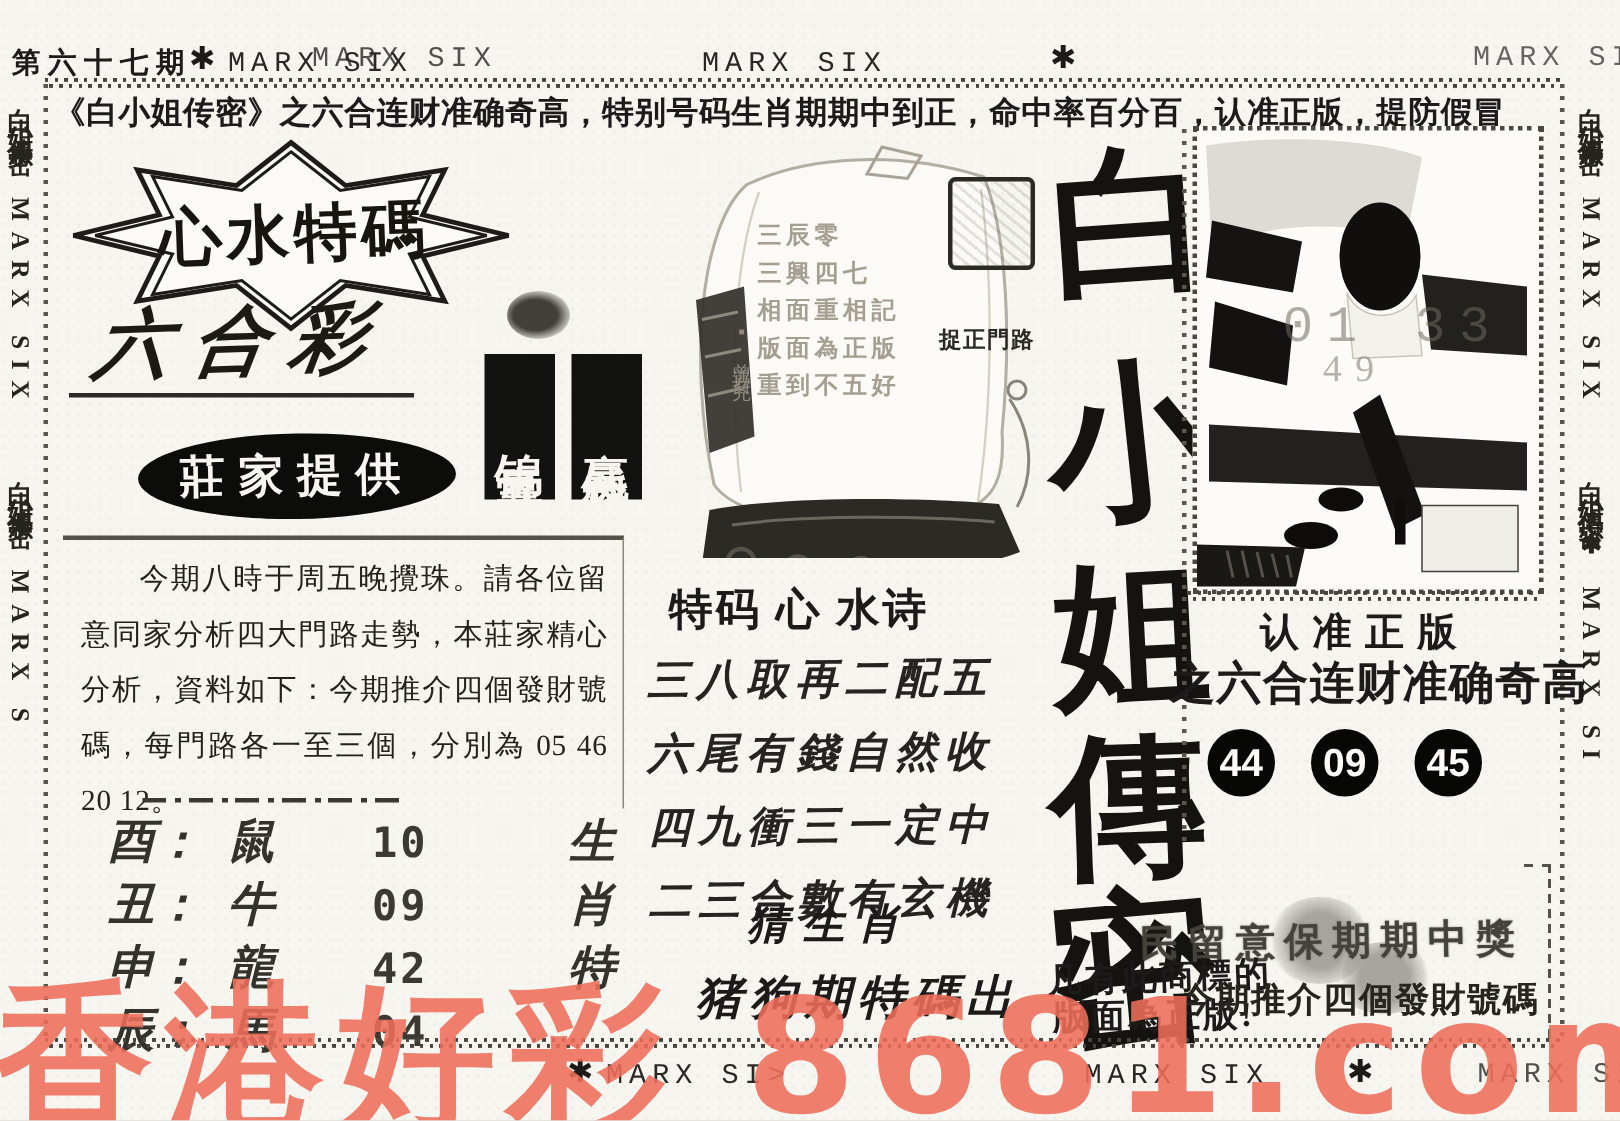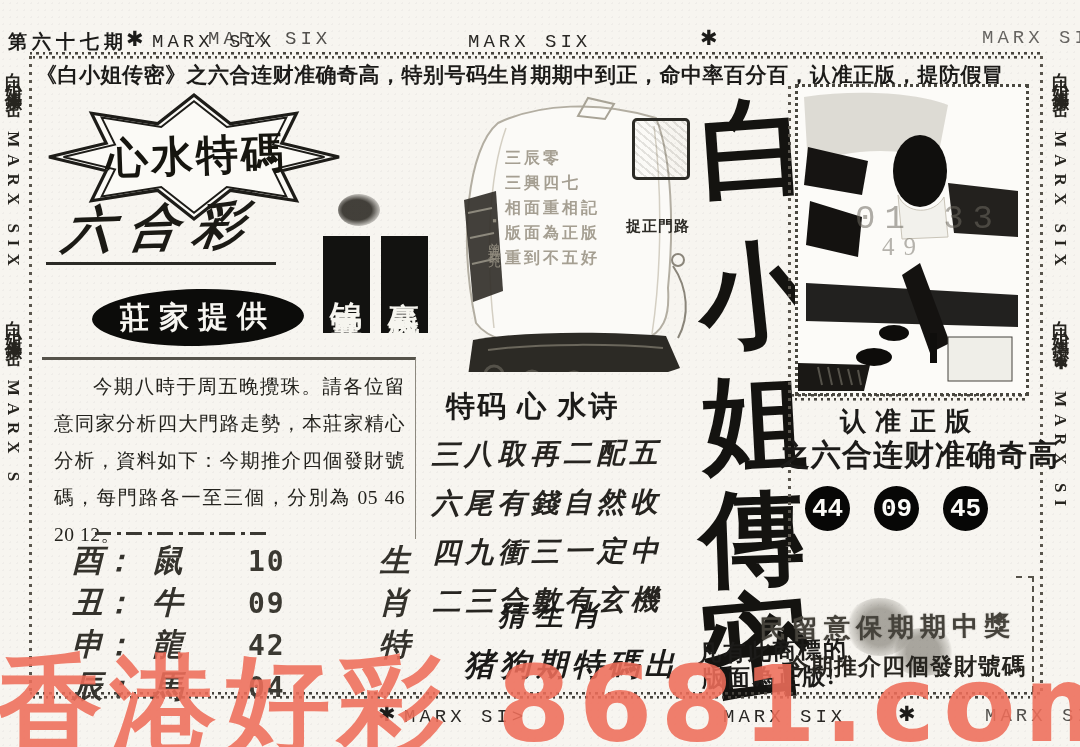--- a/index.html
+++ b/index.html
@@ -85,21 +85,21 @@
   
   #photo-frame{left:795px;top:84px;width:228px;height:306px;border:3px dotted #4a4840;background:#fcfbf8;box-sizing:content-box;}
   #photo-numbers-1{left:855px;top:200px;font-size:34px;letter-spacing:9px;color:rgba(110,106,96,.55);font-family:Liberation Mono, monospace;}
   #photo-numbers-2{left:882px;top:233px;font-size:25px;letter-spacing:9px;color:rgba(110,106,96,.5);}
   #photo-dots{left:792px;top:394px;width:234px;}
   #issue-line{left:796px;top:404px;width:228px;text-align:center;font-size:26px;font-weight:900;letter-spacing:9px;white-space:nowrap;}
   #chart-caption{left:780px;top:435px;width:262px;text-align:center;font-size:30px;font-weight:600;letter-spacing:1px;white-space:nowrap;}
   #balls-row{left:805px;top:486px;width:183px;display:flex;justify-content:space-between;}
   .ball{width:45px;height:45px;border-radius:50%;background:#070706;color:#fcfbf7;
     display:flex;align-items:center;justify-content:center;
-    font-family:Liberation Mono, monospace;font-size:26px;font-weight:700;}
+    font-family:Liberation Sans, sans-serif;font-size:26px;font-weight:700;}
   #uv-note{left:788px;top:584px;font-size:14px;letter-spacing:5px;color:#8d887b;font-weight:600;white-space:nowrap;}
   #slogan-line{left:760px;top:610px;font-size:26px;letter-spacing:6px;color:#45423b;font-weight:600;
     text-shadow:0 0 1.5px rgba(70,66,58,.55);transform:rotate(-1deg);white-space:nowrap;}
   #auth-1{left:698px;top:636px;font-size:23px;font-weight:600;letter-spacing:2px;transform:rotate(-2deg);white-space:nowrap;}
   #auth-2{left:702px;top:662px;font-size:23px;font-weight:600;letter-spacing:2px;transform:rotate(-1deg);white-space:nowrap;}
   #publisher-line{left:786px;top:651px;font-size:23px;font-weight:600;letter-spacing:1px;white-space:nowrap;color:#26241f;}
   .stamp-smudge{border-radius:50%;background:radial-gradient(circle,rgba(90,86,76,.5) 0 40%,rgba(90,86,76,.18) 65%,transparent 72%);}
   #smudge-a{left:845px;top:598px;width:70px;height:58px;}
   #smudge-b{left:890px;top:628px;width:66px;height:48px;}
   #rbr-border{left:1016px;top:576px;width:16px;height:114px;border-top:2px dashed #55524a;border-right:2px dashed #55524a;}

